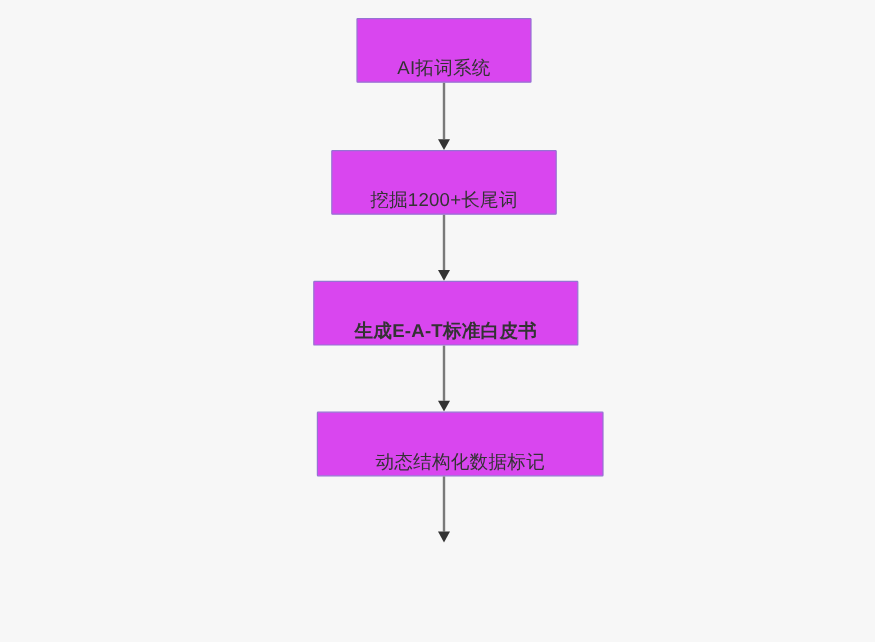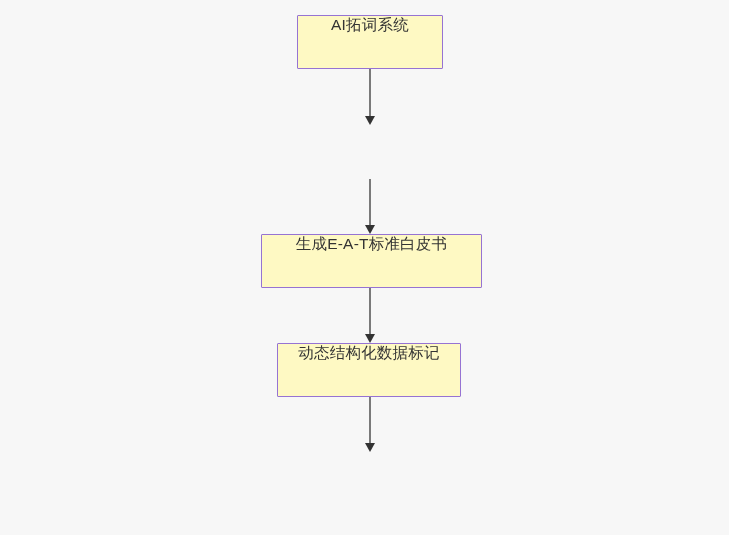--- a/index.html
+++ b/index.html
@@ -15,25 +15,25 @@
   }
   #flowchart-canvas {
     position: relative;
     width: 729px;
     height: 535px;
     background: #f7f7f7;
   }
   .node-box {
     position: absolute;
     box-sizing: border-box;
-    background: #fef9c3;
+    background: #d946ef;
     border: 1.4px solid #9673d3;
     border-radius: 1px;
     display: flex;
-    align-items: flex-start;
+    align-items: flex-end;
     justify-content: center;
     text-align: center;
   }
   .node-label {
     color: #333333;
     font-size: 15.5px;
     line-height: 1.2;
     letter-spacing: 0.2px;
     white-space: nowrap;
     font-family: "Liberation Sans", "DejaVu Sans", sans-serif;
@@ -55,22 +55,22 @@
     left: -5px;
     width: 0;
     height: 0;
     border-left: 5px solid transparent;
     border-right: 5px solid transparent;
     border-top: 9px solid #333333;
   }
   
   #node-0 { left: 297px; top: 15px;  width: 146px; height: 54px; }
   #node-1 { left: 276px; top: 125px; width: 188px; height: 54px; }
-  #node-2 { left: 261px; top: 234px; width: 221px; height: 54px; }
-  #node-3 { left: 277px; top: 343px; width: 184px; height: 54px; }
+  #node-2 { left: 261px; top: 234px; width: 221px; height: 54px; font-weight: bold; }
+  #node-3 { left: 264px; top: 343px; width: 239px; height: 54px; }
   #node-4 { left: 255px; top: 452px; width: 233px; height: 53px; }
   
   #edge-0 { left: 370px; top: 69px;  }
   #edge-0 .edge-line  { height: 47px; }
   #edge-0 .edge-arrow { top: 47px; }
   #edge-1 { left: 370px; top: 179px; }
   #edge-1 .edge-line  { height: 46px; }
   #edge-1 .edge-arrow { top: 46px; }
   #edge-2 { left: 370px; top: 288px; }
   #edge-2 .edge-line  { height: 46px; }
@@ -86,20 +86,23 @@
 
   <div class="node-box" id="node-0">
     <span class="node-label">AI拓词系统</span>
   </div>
 
   <div class="edge" id="edge-0">
     <div class="edge-line"></div>
     <div class="edge-arrow"></div>
   </div>
 
+  <div class="node-box" id="node-1">
+    <span class="node-label">挖掘1200+长尾词</span>
+  </div>
 
   <div class="edge" id="edge-1">
     <div class="edge-line"></div>
     <div class="edge-arrow"></div>
   </div>
 
   <div class="node-box" id="node-2">
     <span class="node-label">生成E-A-T标准白皮书</span>
   </div>
 

